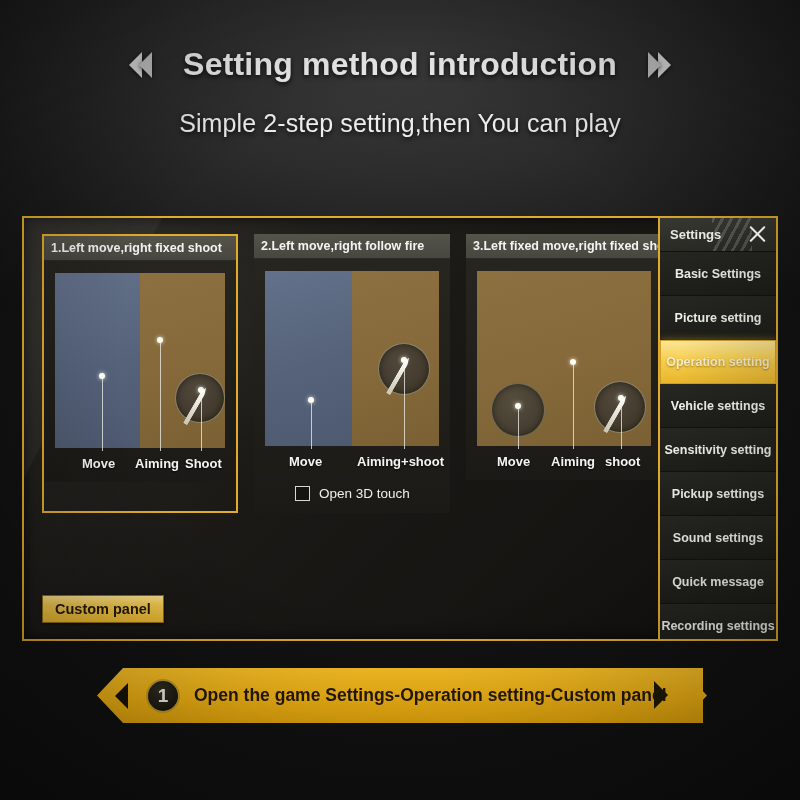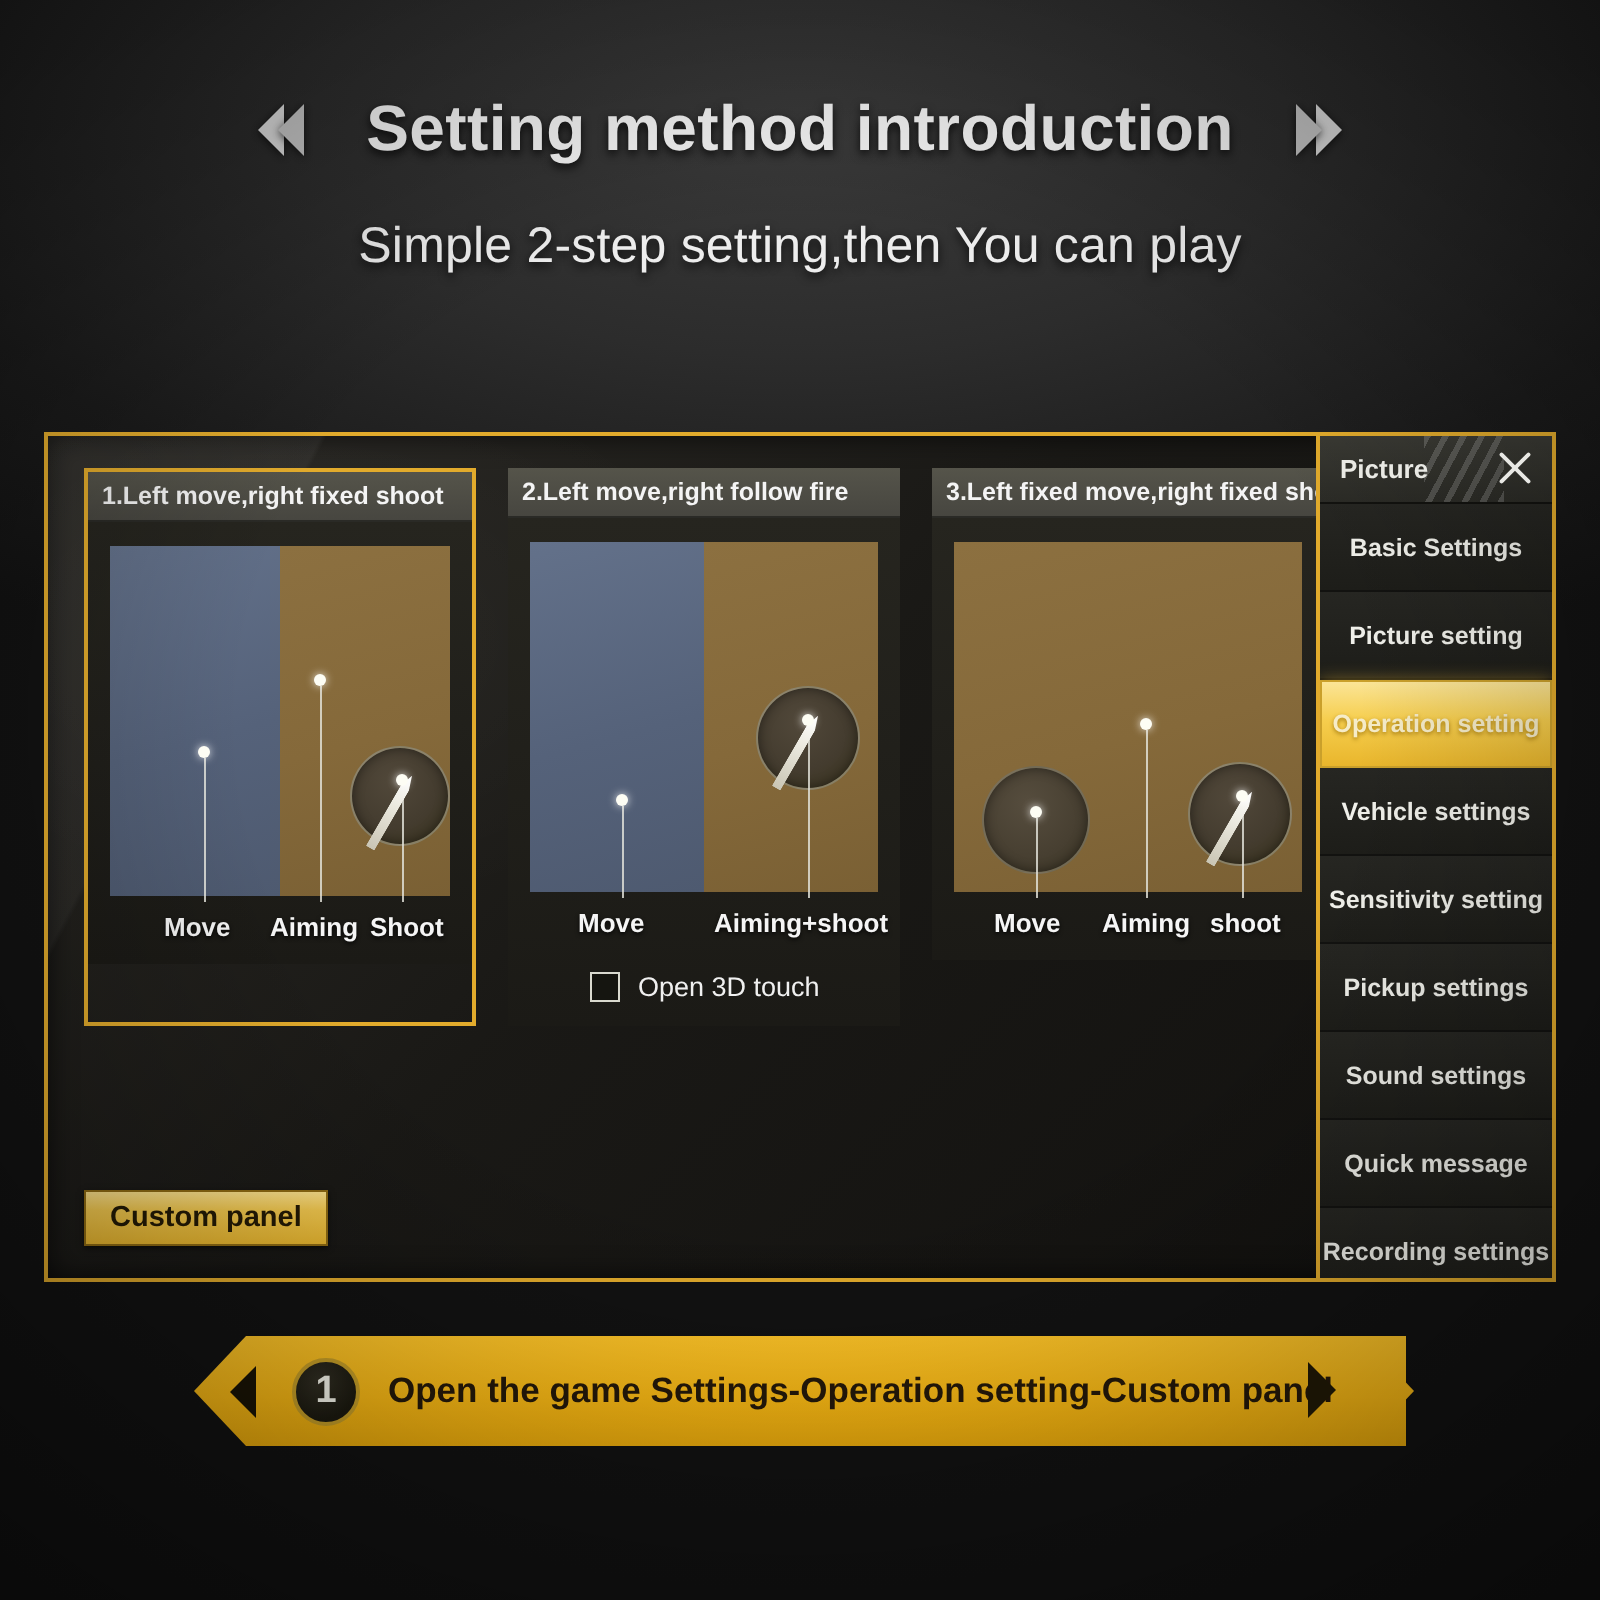--- a/index.html
+++ b/index.html
@@ -310,21 +310,21 @@
       </div>
     </div>
 
   </div>
 
   <div class="custom-btn">Custom panel</div>
 
   <div class="sidebar">
     <div class="sb-top">
       <span class="stripes"></span>
-      <span class="sb-title">Picture</span>
+      <span class="sb-title">Settings</span>
       <span class="close-x">
           <i></i>
           <i></i>
         </span>
     </div>
     <div class="sb-item">Basic Settings</div>
     <div class="sb-item">Picture setting</div>
     <div class="sb-item active">Operation setting</div>
     <div class="sb-item">Vehicle settings</div>
     <div class="sb-item">Sensitivity setting</div>

